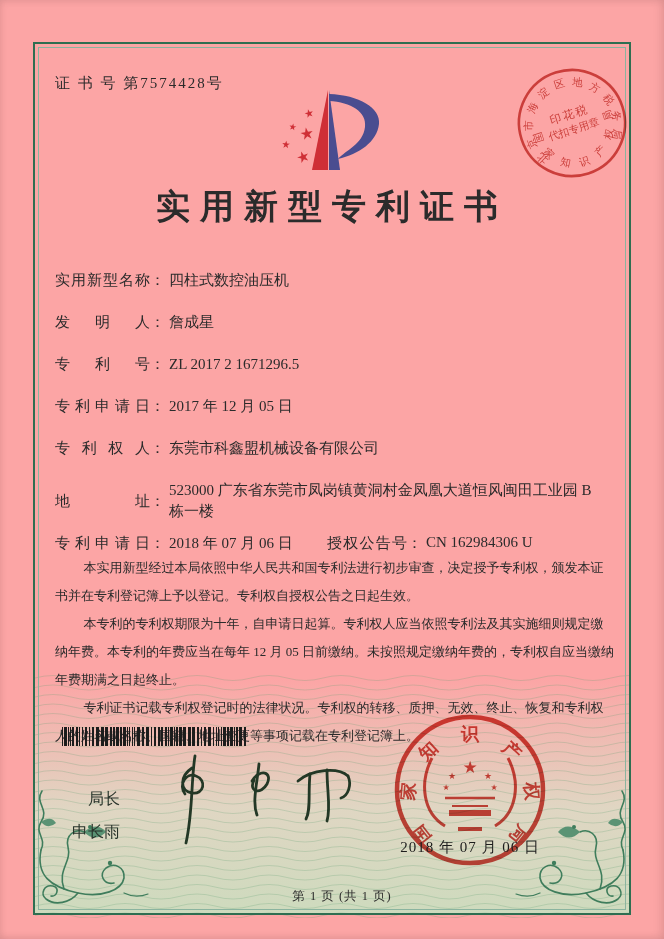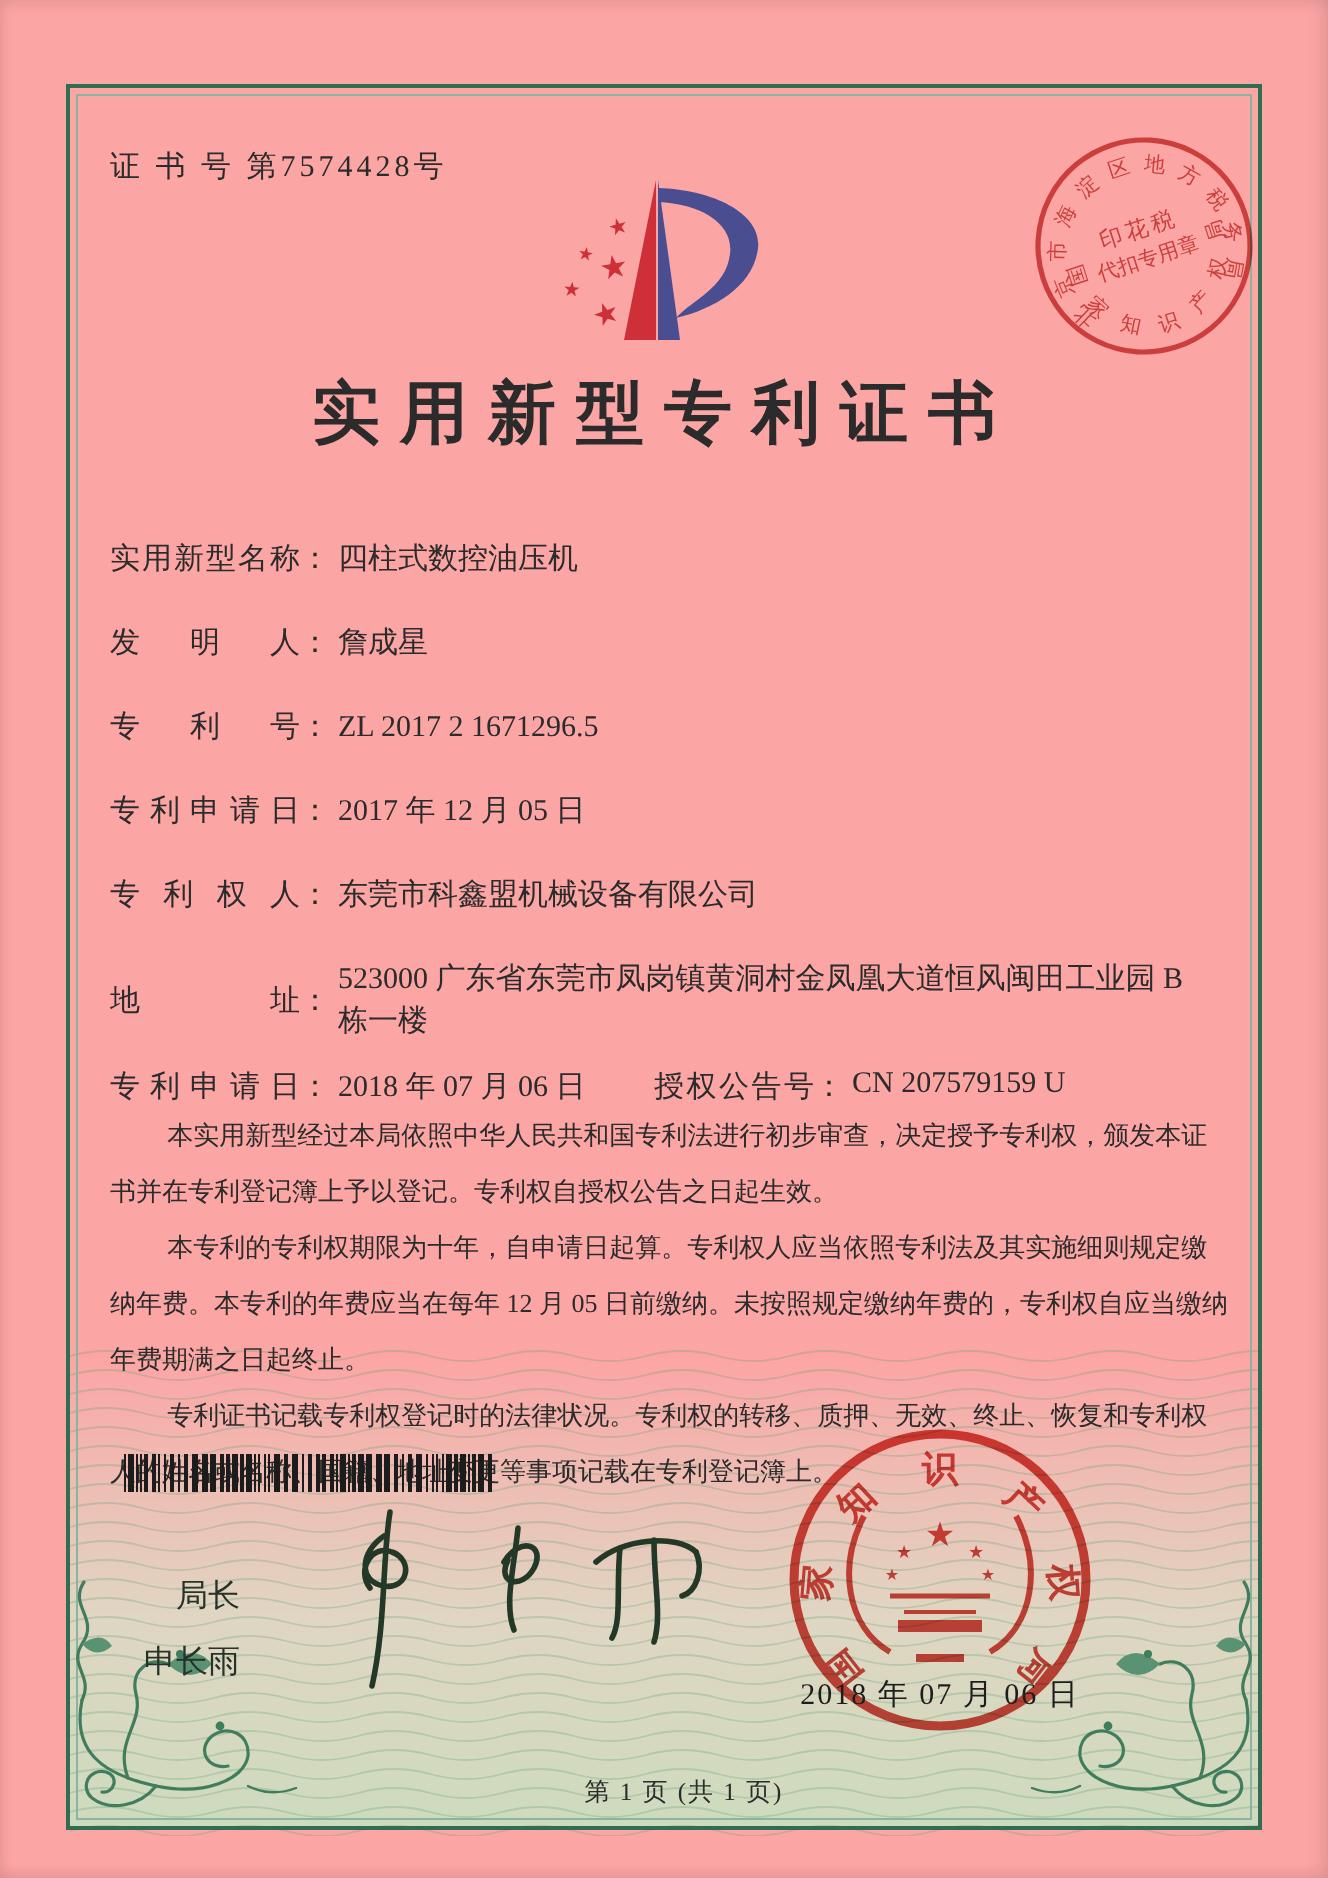--- a/index.html
+++ b/index.html
@@ -191,21 +191,21 @@
     </div>
     <div class="grant-row">
       <div style="display:flex;">
         <span class="flabel">专利申请日</span>
           <span class="fcolon">：</span>
         <span class="fvalue">2018 年 07 月 06 日</span>
       </div>
       <div class="grant-right">
         <span class="flabel">授权公告号</span>
           <span class="fcolon">：</span>
-        <span class="fvalue">CN 207579159 U</span>
+        <span class="fvalue">CN 162984306 U</span>
       </div>
     </div>
   </div>
 
   <div class="paras">
     <p>本实用新型经过本局依照中华人民共和国专利法进行初步审查，决定授予专利权，颁发本证书并在专利登记簿上予以登记。专利权自授权公告之日起生效。</p>
     <p>本专利的专利权期限为十年，自申请日起算。专利权人应当依照专利法及其实施细则规定缴纳年费。本专利的年费应当在每年 12 月 05 日前缴纳。未按照规定缴纳年费的，专利权自应当缴纳年费期满之日起终止。</p>
     <p>专利证书记载专利权登记时的法律状况。专利权的转移、质押、无效、终止、恢复和专利权人的姓名或名称、国籍、地址变更等事项记载在专利登记簿上。</p>
   </div>
 

